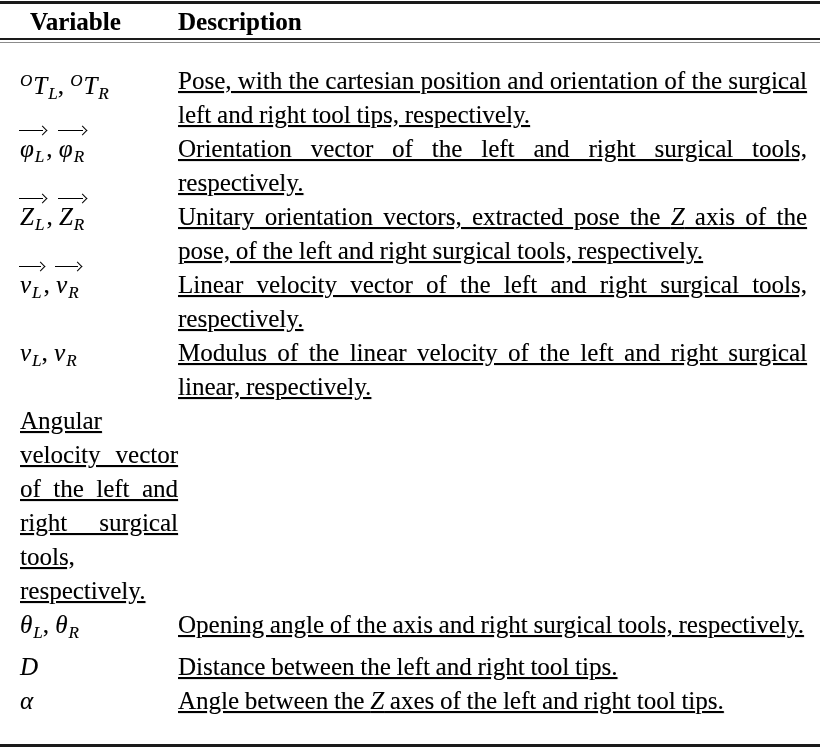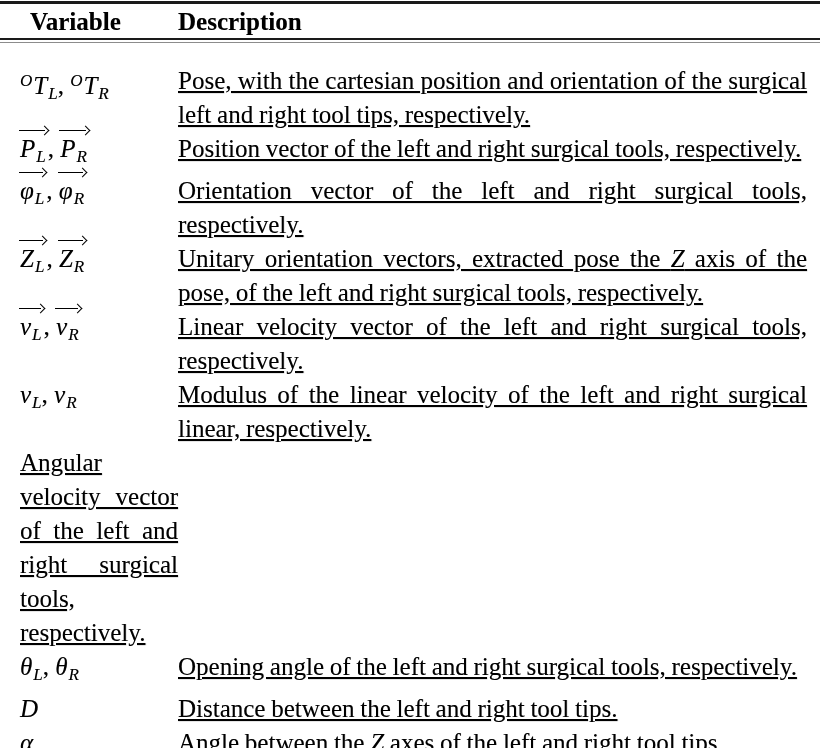--- a/index.html
+++ b/index.html
@@ -85,45 +85,41 @@
       <div class="th th-var">Variable</div>
       <div class="th th-desc">Description</div>
     </div>
     <div class="rule-thin"></div>
     <div class="tbody" id="tbody">
         <div class="trow">
           <div class="tvar"><span class="sup">O</span><span class="vit">T</span><span class="vsub">L</span><span class="plain">, </span><span class="sup">O</span><span class="vit">T</span><span class="vsub">R</span></div>
           <div class="tdesc"><span class="txt">Pose, with the cartesian position and orientation of the surgical left and right tool tips, respectively.</span></div>
         </div>
         <div class="trow">
-          <div class="tvar"><span class="vec"><span class="arr"></span><span class="vit">P</span><span class="vsub">L</span></span><span class="plain">, </span><span class="vec"><span class="arr"></span><span class="vit">P</span><span class="vsub">R</span></span></div>
-          <div class="tdesc"><span class="txt">Position vector of the left and right surgical tools, respectively.</span></div>
-        </div>
-        <div class="trow">
           <div class="tvar"><span class="vec"><span class="arr"></span><span class="vit">φ</span><span class="vsub">L</span></span><span class="plain">, </span><span class="vec"><span class="arr"></span><span class="vit">φ</span><span class="vsub">R</span></span></div>
           <div class="tdesc"><span class="txt">Orientation vector of the left and right surgical tools, respectively.</span></div>
         </div>
         <div class="trow">
           <div class="tvar"><span class="vec"><span class="arr"></span><span class="vit">Z</span><span class="vsub">L</span></span><span class="plain">, </span><span class="vec"><span class="arr"></span><span class="vit">Z</span><span class="vsub">R</span></span></div>
           <div class="tdesc"><span class="txt">Unitary orientation vectors, extracted pose the </span><span class="it">Z</span><span class="txt"> axis of the pose, of the left and right surgical tools, respec­tively.</span></div>
         </div>
         <div class="trow">
           <div class="tvar"><span class="vec"><span class="arr"></span><span class="vit">v</span><span class="vsub">L</span></span><span class="plain">, </span><span class="vec"><span class="arr"></span><span class="vit">v</span><span class="vsub">R</span></span></div>
           <div class="tdesc"><span class="txt">Linear velocity vector of the left and right surgical tools, respectively.</span></div>
         </div>
         <div class="trow">
           <div class="tvar"><span class="vit">v</span><span class="vsub">L</span><span class="plain">, </span><span class="vit">v</span><span class="vsub">R</span></div>
           <div class="tdesc"><span class="txt">Modulus of the linear velocity of the left and right surgical linear, respectively.</span></div>
         </div>
         <div class="trow">
           <div class="tdesc"><span class="txt">Angular velocity vector of the left and right surgical tools, respectively.</span></div>
         </div>
         <div class="trow">
           <div class="tvar"><span class="vit">θ</span><span class="vsub">L</span><span class="plain">, </span><span class="vit">θ</span><span class="vsub">R</span></div>
-          <div class="tdesc"><span class="txt">Opening angle of the left and right surgical tools, respectively.</span></div>
+          <div class="tdesc"><span class="txt">Opening angle of the axis and right surgical tools, respectively.</span></div>
         </div>
         <div class="trow">
           <div class="tvar"><span class="vit">D</span></div>
           <div class="tdesc"><span class="txt">Distance between the left and right tool tips.</span></div>
         </div>
         <div class="trow">
           <div class="tvar"><span class="vit">α</span></div>
           <div class="tdesc"><span class="txt">Angle between the </span><span class="it">Z</span><span class="txt"> axes of the left and right tool tips.</span></div>
         </div>
       </div>

